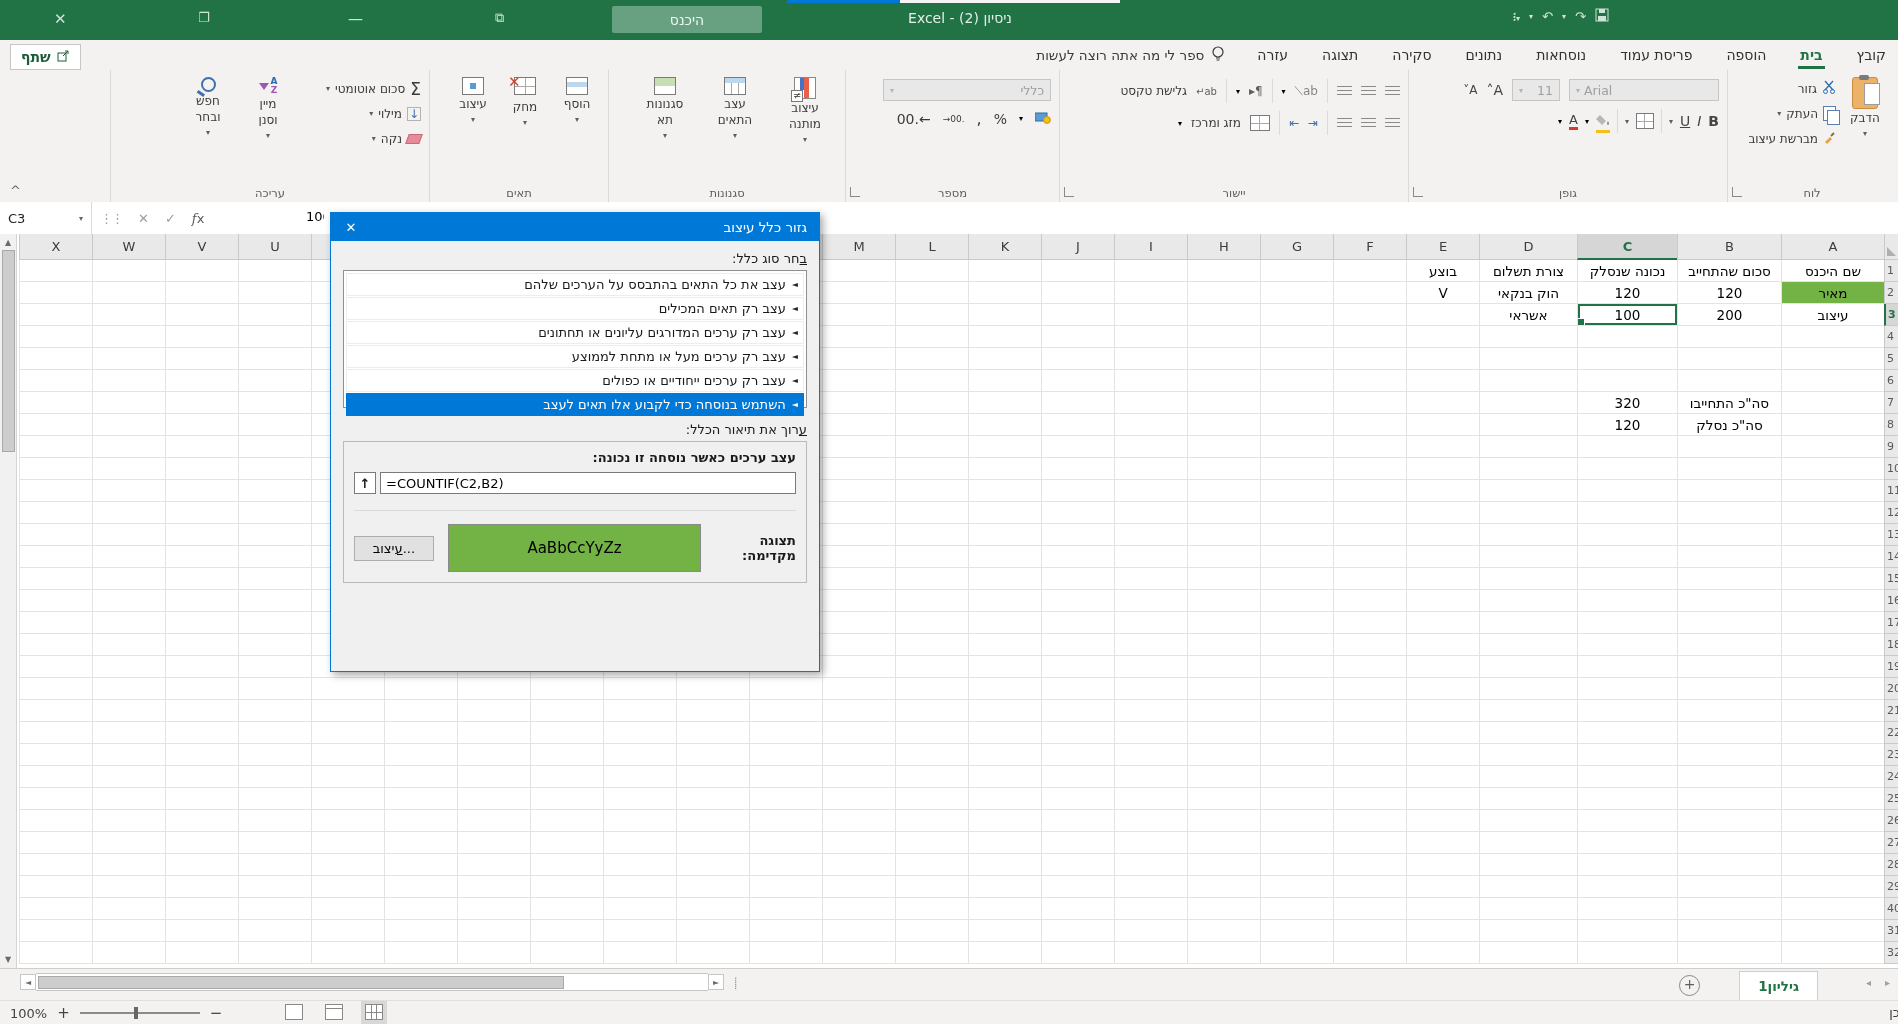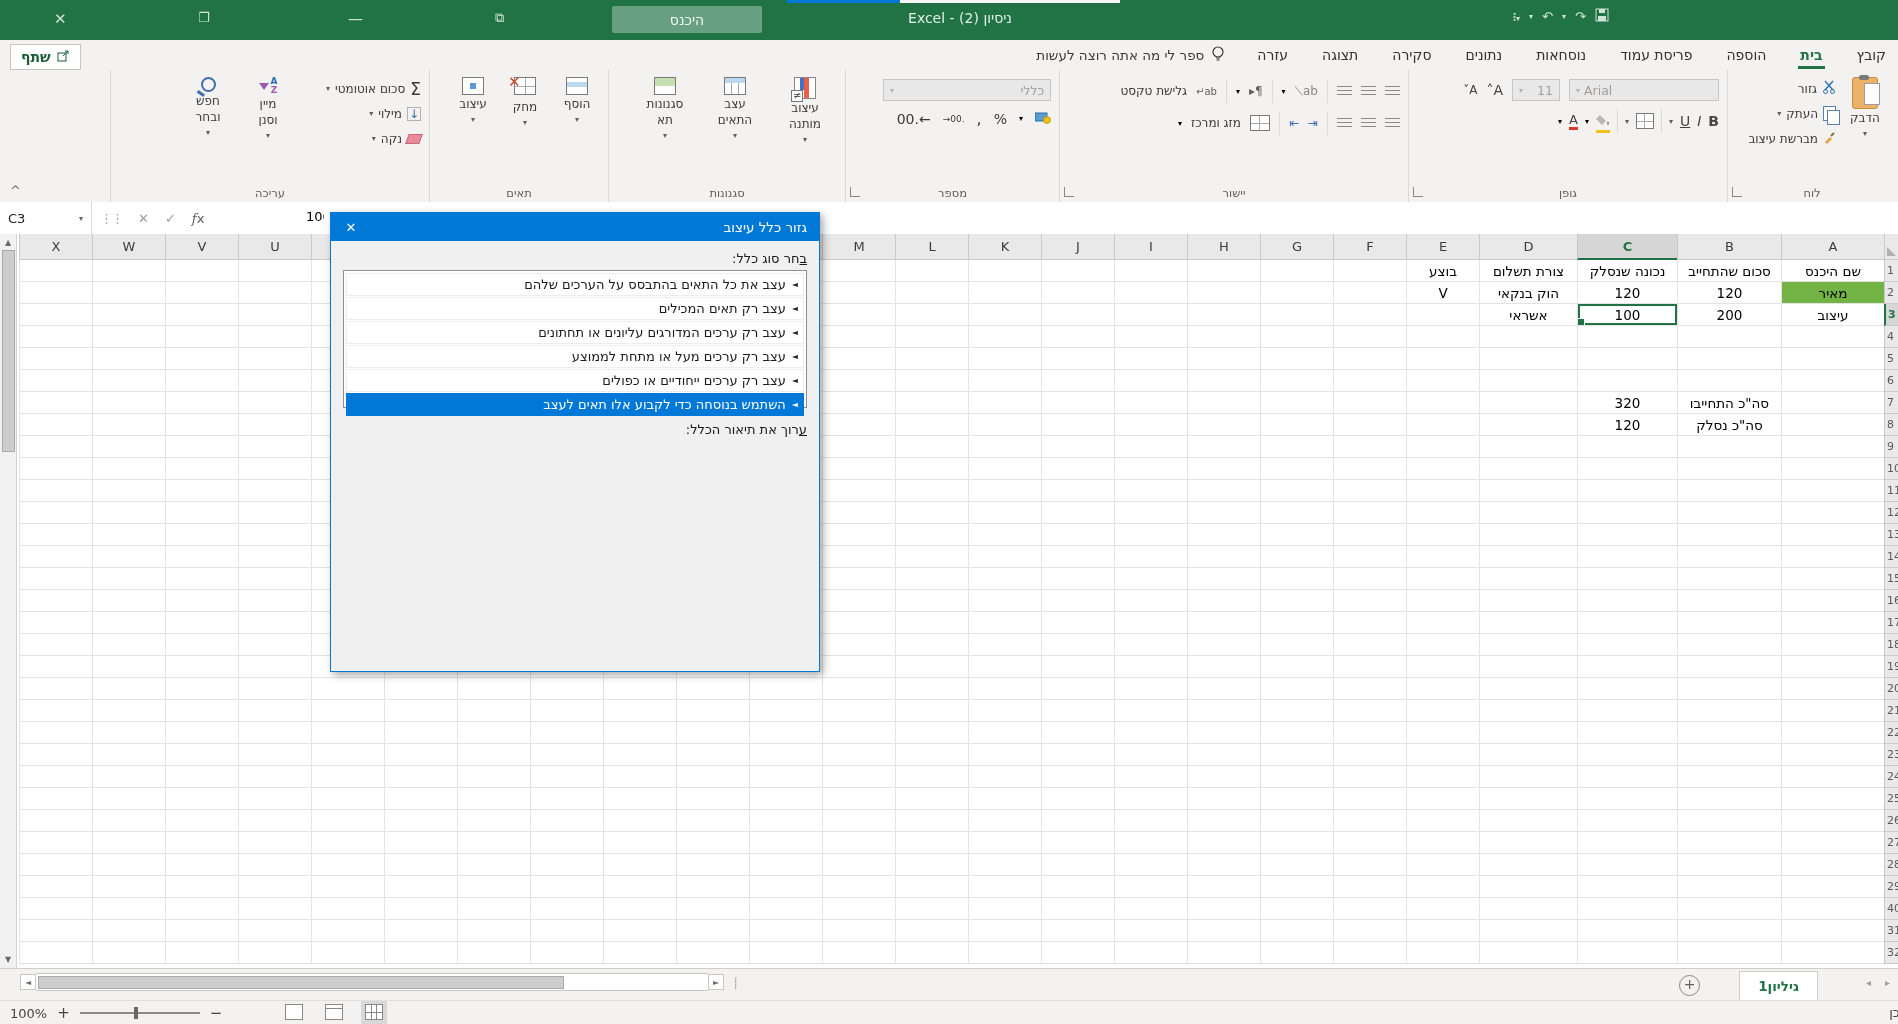--- a/index.html
+++ b/index.html
@@ -1422,16 +1422,31 @@
             <span class="mark">◄</span>
             <span>עצב רק ערכים ייחודיים או כפולים</span>
           </div>
           <div class="rule-item sel">
             <span class="mark">◄</span>
             <span>השתמש בנוסחה כדי לקבוע אלו תאים לעצב</span>
           </div>
         </div>
       <div class="rule-sep"></div>
       <div class="dlg-label ulf heb">ערוך את תיאור הכלל:</div>
+      <div class="desc-box">
+        <div class="formula-label heb">עצב ערכים כאשר נוסחה זו נכונה:</div>
+        <div class="formula-row">
+          <span class="collapse-btn">↑</span>
+          <input class="formula-input" value="=COUNTIF(C2,B2)" style="">
+        </div>
+        <div class="desc-divider"></div>
+        <div class="preview-row">
+          <button class="format-btn">
+              <span class="ulf">עיצוב...</span>
+            </button>
+          <div class="preview-box" id="previewBox" style="background: rgb(115, 179, 70);">AaBbCcYyZz</div>
+          <div class="preview-label heb">תצוגה מקדימה:</div>
+        </div>
+      </div>
     </div>
   </div>
 
 </div>
 
 </body></html>

